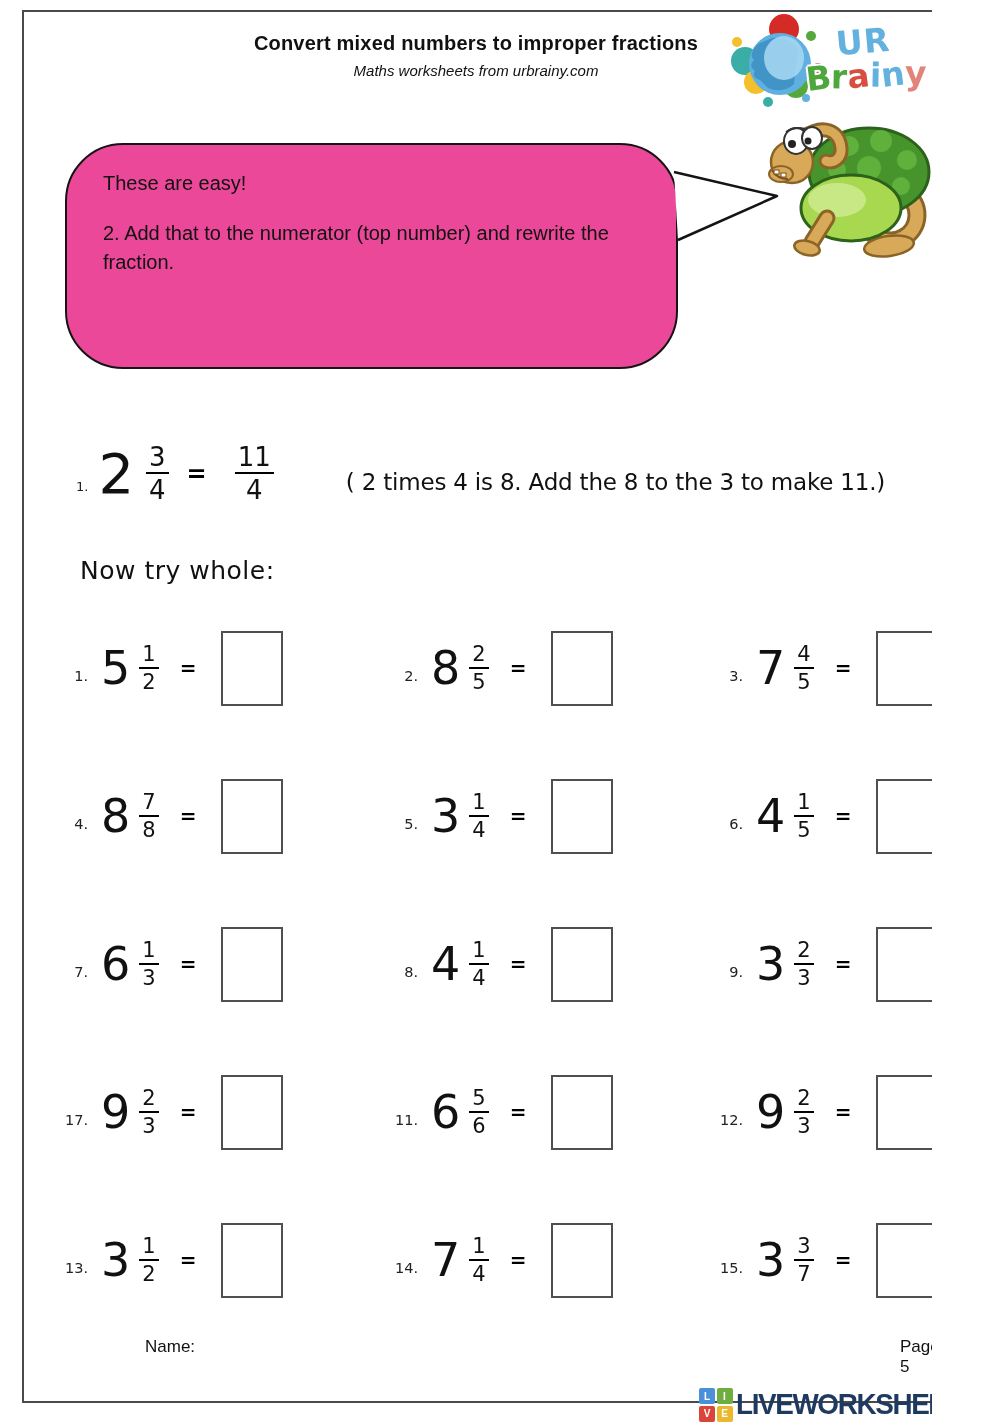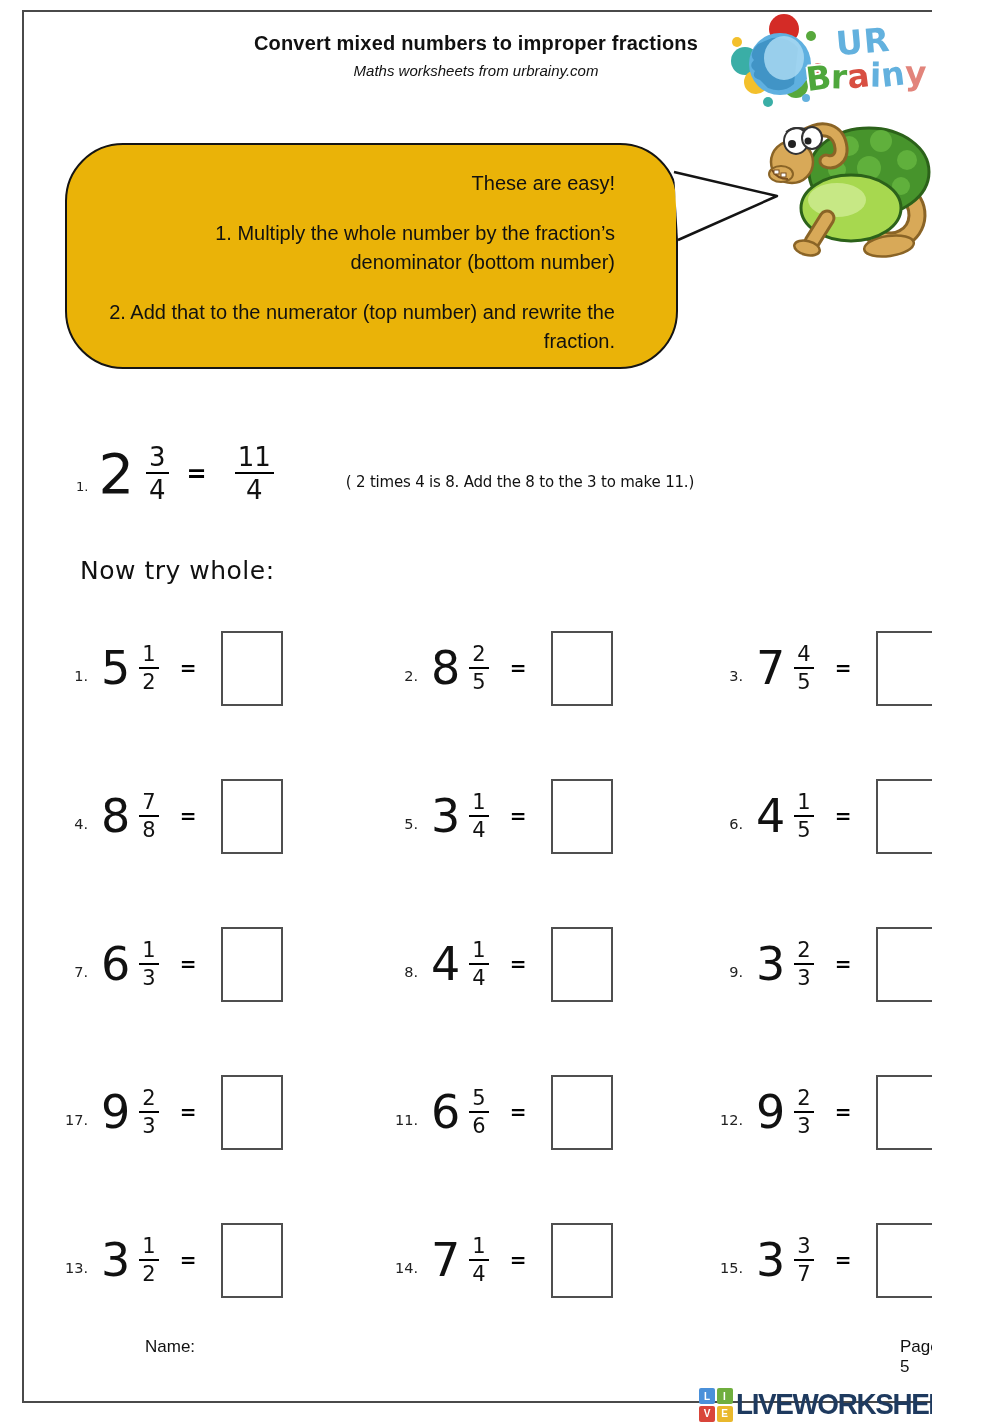--- a/index.html
+++ b/index.html
@@ -17,37 +17,37 @@
   
   .urb-logo { position:absolute; left:728px; top:14px; width:252px; height:96px; }
   .urb-text { position:absolute; font-weight:bold; font-family:"DejaVu Sans", sans-serif;
               text-shadow:-2px 0 #fff, 2px 0 #fff, 0 -2px #fff, 0 2px #fff, -1px -1px #fff, 1px 1px #fff; }
   .urb-ur { left:108px; top:8px; font-size:33px; color:#63b1de; transform:rotate(-5deg); letter-spacing:1px; }
   .urb-brainy { left:78px; top:42px; font-size:33px; transform:rotate(-3deg); }
   .urb-brainy span { display:inline-block; }
 
   
   .bubble { position:absolute; left:65px; top:143px; width:613px; height:226px;
-            border:2.5px solid #141414; border-radius:58px; background:#eab308;text-align:right; }
+            border:2.5px solid #141414; border-radius:58px; background:#ec4899; }
   .bubble-inner { padding:24px 34px 0 36px; }
   .bubble-inner p { font-size:20px; line-height:1.45; color:#111; margin-bottom:21px; max-width:512px; }
   .bubble-tail { position:absolute; left:671px; top:160px; z-index:3; }
 
   .turtle { position:absolute; left:765px; top:120px; }
 
   
   .example { position:absolute; left:76px; top:443px; display:flex; align-items:center; }
   .ex-label { font-family:"DejaVu Sans", sans-serif; font-size:13px; color:#222; margin-top:26px; margin-right:10px; }
   .ex-whole { font-size:56px; font-family:"DejaVu Sans", sans-serif; color:#111; line-height:1; }
   .frac { display:inline-flex; flex-direction:column; align-items:center; font-family:"DejaVu Sans", sans-serif; color:#111; line-height:1.08; }
   .frac .fnum { border-bottom:2.5px solid #000; padding:0 3px 1px; }
   .frac .fden { padding-top:2px; }
   .ex-frac { font-size:26px; margin-left:12px; }
   .ex-eq { font-size:24px; font-weight:bold; margin:0 16px 0 18px; font-family:"DejaVu Sans", sans-serif; }
-  .ex-note { font-family:"DejaVu Sans", sans-serif; font-size:15px; color:#111; margin-left:72px; margin-top:16px; letter-spacing:-0.2px; }
+  .ex-note { font-family:"DejaVu Sans", sans-serif; font-size:23px; color:#111; margin-left:72px; margin-top:16px; letter-spacing:-0.2px; }
 
   .instruction { position:absolute; left:80px; top:556px; font-family:"DejaVu Sans", sans-serif;
                  font-size:25px; color:#111; letter-spacing:0.5px; }
 
   
   .problems { position:absolute; left:58px; top:594px; width:892px;
               display:grid; grid-template-columns:330px 325px 237px; grid-auto-rows:148px; }
   .prob { display:flex; align-items:center; }
   .p-label { font-family:"DejaVu Sans", sans-serif; font-size:14.5px; color:#222; width:30px; text-align:right; margin-top:16px; }
   .p-whole { font-size:46px; font-family:"DejaVu Sans", sans-serif; color:#111; line-height:1; margin-left:13px; }
@@ -93,21 +93,20 @@
       <path d="M30,30 Q20,40 26,46 Q20,52 27,57 Q23,63 32,66 L40,74 Q55,80 66,70 L70,34 Q60,22 44,24 Z" fill="#4194c6"></path>
       <ellipse cx="56" cy="44" rx="20" ry="22" fill="#a9d9f2" opacity="0.85"></ellipse>
     </svg>
     <div class="urb-text urb-ur">UR</div>
     <div class="urb-text urb-brainy"><span style="color: rgb(78, 167, 60); transform: rotate(-4deg);">B</span><span style="color: rgb(78, 167, 60); transform: rotate(4deg);">r</span><span style="color: rgb(216, 79, 66); transform: rotate(-4deg);">a</span><span style="color: rgb(99, 177, 222); transform: rotate(4deg);">i</span><span style="color: rgb(99, 177, 222); transform: rotate(-4deg);">n</span><span style="color: rgb(226, 132, 123); transform: rotate(4deg);">y</span></div>
   </div>
 
   <div class="bubble">
     <div class="bubble-inner">
       <p>These are easy!</p>
-      <p>1. Multiply the whole number by the fraction’s denominator (bottom number)</p>
       <p>2. Add that to the numerator (top number) and rewrite the fraction.</p>
     </div>
   </div>
   <svg class="bubble-tail" width="115" height="85" viewBox="0 0 115 85">
     <path d="M3,12 L106,36 L7,80" fill="#ffffff" stroke="#141414" stroke-width="2.5" stroke-linejoin="round"></path>
   </svg>
 
   <svg class="turtle" width="172" height="152" viewBox="0 0 172 152">
 
     <path d="M100,95 a26,26 0 1 0 40,-22" stroke="#8a6426" stroke-width="19" fill="none" stroke-linecap="round"></path>

